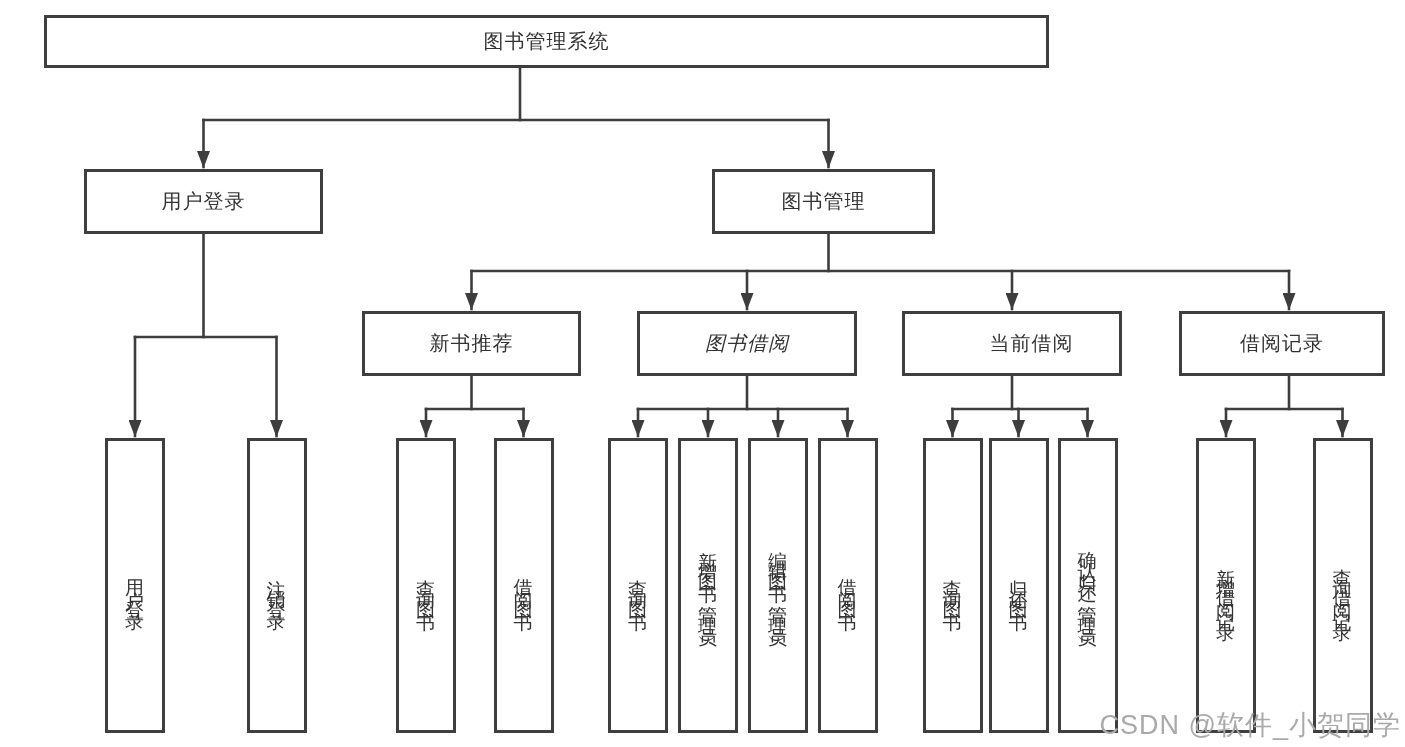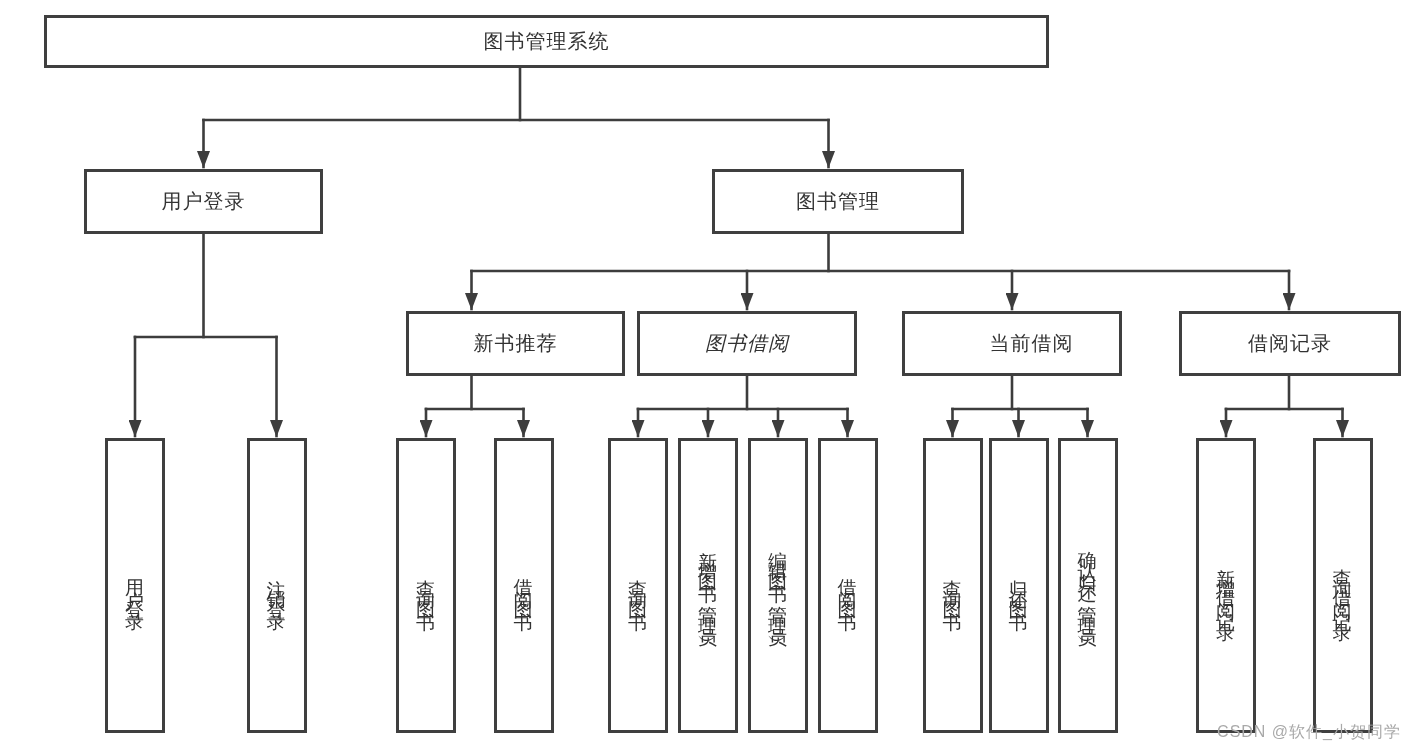--- a/index.html
+++ b/index.html
@@ -24,21 +24,21 @@
     position:absolute; box-sizing:border-box; background:#fff;
     border:3px solid var(--border,#3f3f3f); color:var(--text,#333);
     display:flex; align-items:center; justify-content:center;
   }
   .vbox span{
     writing-mode:vertical-rl; text-orientation:mixed;
     font-size:19px; letter-spacing:11px; line-height:1;
   }
   #watermark{
     position:absolute; right:4px; bottom:4px;
-    font-size:16px; color:var(--wm,#a9a9a9); letter-spacing:1px;
+    font-size:27px; color:var(--wm,#a9a9a9); letter-spacing:1px;
     white-space:nowrap; z-index:5;
   }
 </style>
 </head>
 <body>
 
 <div id="canvas">
 
   <svg id="connectors" viewBox="0 0 1405 747" xmlns="http://www.w3.org/2000/svg">
     <defs>
@@ -84,26 +84,26 @@
 
     <path class="ln" d="M1289,376 L1289,409"></path>
     <path class="ln" d="M1226,409 L1342.5,409"></path>
     <path class="ln" marker-end="url(#arr)" d="M1226,409 L1226,436"></path>
     <path class="ln" marker-end="url(#arr)" d="M1342.5,409 L1342.5,436"></path>
   </svg>
 
   <div class="box" style="left:15px;top:15px;width:1005px;height:53px;margin-left:29px;">图书管理系统</div>
 
   <div class="box" style="left:84px;top:169px;width:239px;height:65px;">用户登录</div>
-  <div class="box" style="left:712px;top:169px;width:252px;height:65px;">图书管理</div>
+  <div class="box" style="left:712px;top:169px;width:223px;height:65px;">图书管理</div>
 
-  <div class="box" style="left:362px;top:311px;width:219px;height:65px;margin-left:44px;">新书推荐</div>
+  <div class="box" style="left:362px;top:311px;width:219px;height:65px;">新书推荐</div>
   <div class="box" style="left:637px;top:311px;width:220px;height:65px;font-style:italic;">图书借阅</div>
   <div class="box" style="left:902px;top:311px;width:220px;height:65px;padding-left:39px;">当前借阅</div>
-  <div class="box" style="left:1179px;top:311px;width:222px;height:65px;">借阅记录</div>
+  <div class="box" style="left:1179px;top:311px;width:206px;height:65px;">借阅记录</div>
 
   <div class="vbox" style="left:105px;top:438px;width:60px;height:295px;">
     <span>用户登录</span>
   </div>
   <div class="vbox" style="left:246.5px;top:438px;width:60px;height:295px;">
     <span>注销登录</span>
   </div>
 
   <div class="vbox" style="left:396px;top:438px;width:60px;height:295px;">
     <span>查询图书</span>

